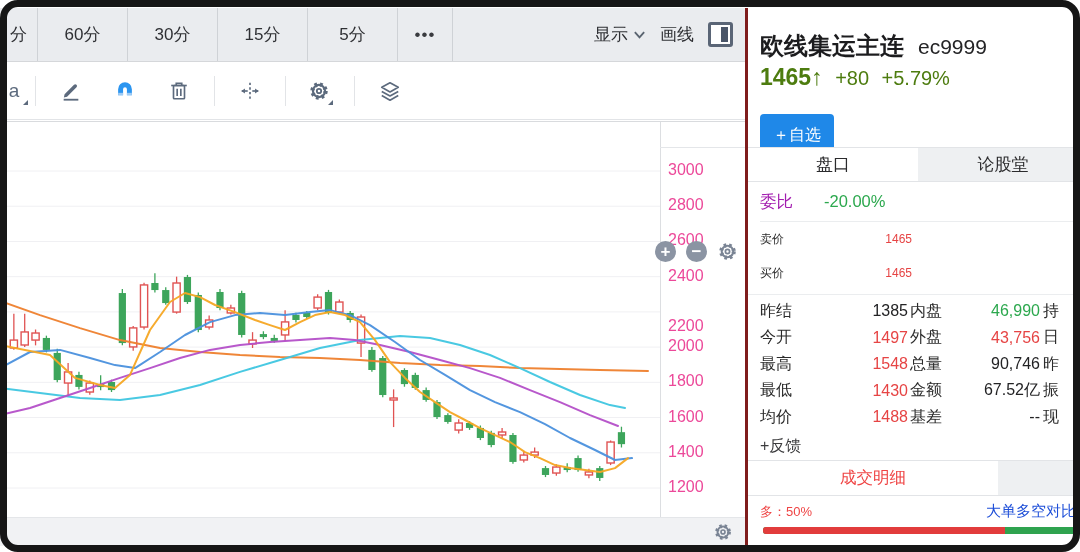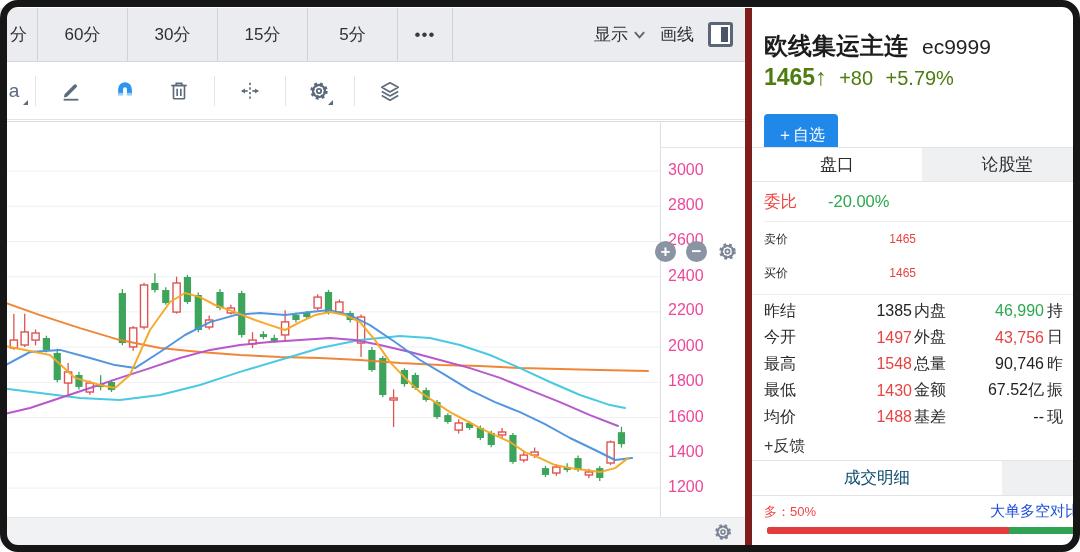--- a/index.html
+++ b/index.html
@@ -33,48 +33,48 @@
   .chart-pane{position:absolute;left:0;top:120px;width:745px;height:397px;background:#fff;}
   .chart-pane svg.main{position:absolute;left:0;top:0;}
   .axis-label{position:absolute;left:668px;width:60px;font-size:16px;color:#ec4899;}
   .chart-ctrl{position:absolute;top:121px;display:flex;align-items:center;gap:10px;left:655px;z-index:5;}
   .circle-btn{width:21px;height:21px;border-radius:50%;background:#8b94a3;color:#fff;display:flex;align-items:center;justify-content:center;font-size:17px;line-height:1;cursor:pointer;font-weight:bold;}
   .gear-btn{cursor:pointer;display:flex;align-items:center;}
   .chart-bottom{position:absolute;left:0;top:517px;width:745px;height:29px;background:#f1f2f4;border-top:1px solid #e4e6e9;}
   .chart-bottom .gear-btn{position:absolute;right:12px;top:4px;}
 
   
-  .panel{position:absolute;left:745px;top:8px;width:335px;height:538px;background:#fff;border-left:7px solid #7f1d1d;}
+  .panel{position:absolute;left:745px;top:8px;width:335px;height:538px;background:#fff;border-left:3px solid #7f1d1d;}
   .q-title{position:absolute;left:12px;top:22px;font-size:24px;font-weight:600;color:#1c1c1e;white-space:nowrap;}
   .q-code{font-size:21px;font-weight:400;margin-left:14px;color:#242426;}
   .q-price-row{position:absolute;left:12px;top:56px;white-space:nowrap;color:#4d7c0f;}
   .q-price{font-size:23px;font-weight:600;}
   .q-chg{font-size:20px;margin-left:8px;}
   .watch-btn{position:absolute;left:12px;top:106px;background:#1f88e8;color:#fff;font-size:16px;padding:11px 13px;border-radius:4px;cursor:pointer;}
   .ptabs{position:absolute;left:0;top:139px;width:340px;height:35px;background:#eef0f2;border-top:1px solid #e2e4e7;border-bottom:1px solid #e2e4e7;display:flex;}
   .ptab{flex:1;display:flex;align-items:center;justify-content:center;font-size:17px;color:#2b2b2d;cursor:pointer;}
   .ptab.active{background:#fff;}
   .weibi-row{position:absolute;left:12px;top:174px;width:316px;height:40px;display:flex;align-items:center;font-size:16.5px;border-bottom:1px solid #ebedef;}
-  .weibi-row .lab{color:#ef4444;width:52px;}
+  .weibi-row .lab{color:#a21caf;width:52px;}
   .weibi-row .val{margin-left:12px;}
   .ba-rows{position:absolute;left:12px;top:214px;width:316px;}
   .ba-row{height:34px;display:flex;align-items:center;font-size:12px;}
   .ba-row .lab{color:#2b2b2b;width:52px;}
   .ba-row .val{width:100px;text-align:right;}
   .ba-divider{position:absolute;left:0;top:286px;width:340px;height:1px;background:#ebedef;}
   .stats{position:absolute;left:12px;top:290px;width:400px;}
   .s-row{height:26.5px;display:flex;align-items:center;font-size:16px;white-space:nowrap;}
   .s-row .l1{width:52px;color:#2b2b2b;}
   .s-row .v1{width:96px;text-align:right;}
   .s-row .l2{width:64px;color:#2b2b2b;margin-left:2px;}
   .s-row .v2{width:66px;text-align:right;}
   .s-row .l3{margin-left:3px;color:#2b2b2b;}
   .feedback{position:absolute;left:12px;top:428px;font-size:16px;color:#3c3c3e;cursor:pointer;}
   .dtabs{position:absolute;left:0;top:452px;width:340px;height:36px;background:#eef0f2;border-top:1px solid #e2e4e7;border-bottom:1px solid #e2e4e7;display:flex;}
-  .dtab{width:250px;display:flex;align-items:center;justify-content:center;font-size:16.5px;color:#0c4a6e;background:#fff;cursor:pointer;}
+  .dtab{width:250px;display:flex;align-items:center;justify-content:center;font-size:16.5px;color:#ef4444;background:#fff;cursor:pointer;}
   .sent-row{position:absolute;left:12px;top:494px;width:316px;display:flex;align-items:baseline;justify-content:space-between;}
   .sent-long{font-size:13px;color:#ef4444;font-weight:400;}
   .sent-title{font-size:15px;color:#1d4ed8;}
   .sent-bar{position:absolute;left:15px;top:519px;width:325px;height:7px;background:#2fa34f;border-radius:3px 0 0 3px;overflow:hidden;}
   .sent-bar .fill{height:100%;background:#e23c3c;}
 
   .red{color:#e64444;}
   .green{color:#2ca84e;}
   .dark{color:#232325;}
 </style>
@@ -308,21 +308,21 @@
             <circle cx="12" cy="12" r="6.6" fill="none" stroke="#7a8494" stroke-width="2.4"></circle>
             <circle cx="12" cy="12" r="2.4" fill="none" stroke="#7a8494" stroke-width="2"></circle>
           </svg>
       </div>
     </div>
     <div id="axis-labels">
         <span class="axis-label" style="top:41px">3000</span>
         <span class="axis-label" style="top:76.22222222222223px">2800</span>
         <span class="axis-label" style="top:111.44444444444446px">2600</span>
         <span class="axis-label" style="top:146.66666666666663px">2400</span>
-        <span class="axis-label" style="top:181px">2200</span>
+        <span class="axis-label" style="top:197px">2200</span>
         <span class="axis-label" style="top:217.1111111111111px">2000</span>
         <span class="axis-label" style="top:252.33333333333331px">1800</span>
         <span class="axis-label" style="top:287.55555555555554px">1600</span>
         <span class="axis-label" style="top:322.77777777777777px">1400</span>
         <span class="axis-label" style="top:358px">1200</span>
       </div>
   </div>
 
   <div class="chart-bottom">
     <div class="gear-btn">

